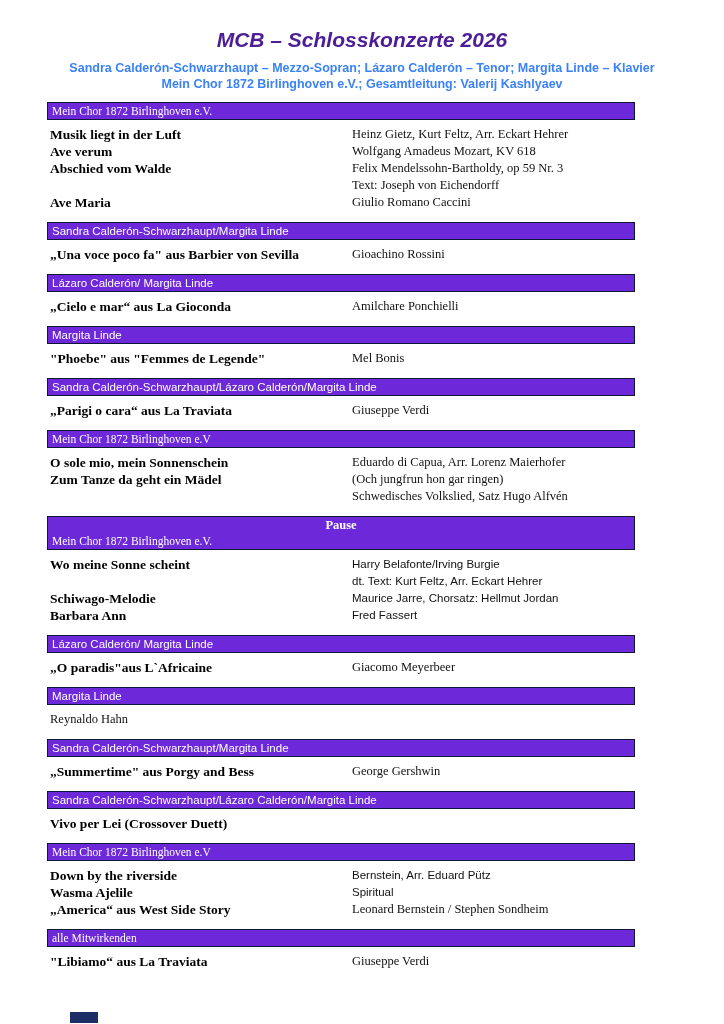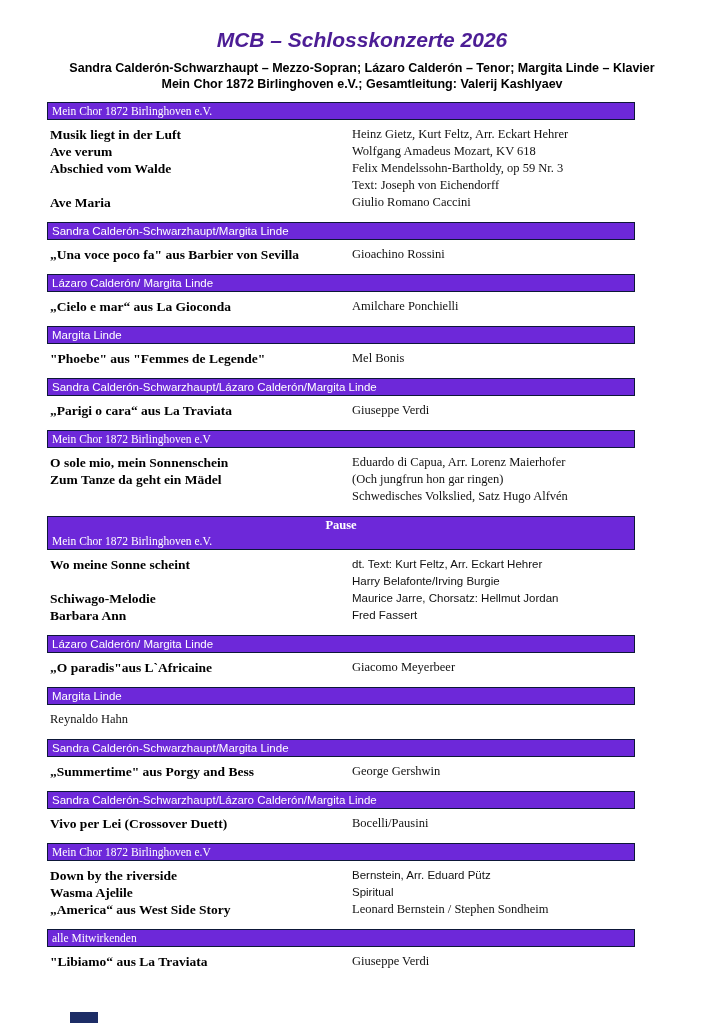--- a/index.html
+++ b/index.html
@@ -1,21 +1,21 @@
 <!DOCTYPE html>
 <html><head>
 <meta charset="utf-8">
 <style>
   html,body{margin:0;padding:0;background:#ffffff;}
   body{width:724px;height:1024px;font-family:"Liberation Sans",sans-serif;-webkit-font-smoothing:antialiased;}
   .page{position:relative;width:724px;height:1024px;overflow:hidden;background:#ffffff;}
 
   .doc-header{text-align:center;padding-top:28px;}
   .doc-title{font-family:"Liberation Sans",sans-serif;font-size:21px;font-weight:bold;color:#4c1d95;margin:0 0 8px 0;letter-spacing:0px;font-style:italic;}
-  .doc-subtitle{font-family:"Liberation Sans",sans-serif;font-size:12.5px;font-weight:bold;color:#000000;line-height:16px;text-align:center;}
+  .doc-subtitle{font-family:"Liberation Sans",sans-serif;font-size:12.5px;font-weight:bold;color:#3b82f6;line-height:16px;text-align:center;}
 
   .content{padding-left:47px;padding-top:10px;}
 
   .section{}
   .bar{width:588px;box-sizing:border-box;background:#6d28d9;border:1px solid #0d1738;color:#ffffff;padding:0 4px;margin-bottom:6px;}
   .bar .bar-label{line-height:16px;font-size:11.5px;white-space:nowrap;}
   .bar .pause-line{line-height:16px;font-size:12.5px;font-weight:bold;text-align:center;}
   .f-serif{font-family:"Liberation Serif",serif;}
   .f-sans{font-family:"Liberation Sans",sans-serif;font-size:11px;}
 
@@ -146,22 +146,22 @@
       </div>
       <div class="section">
         <div class="bar">
           <div class="pause-line f-serif">Pause</div>
           <div class="bar-label f-serif">Mein Chor 1872 Birlinghoven e.V.</div>
         </div>
         <div class="songs">
           <div class="song-row">
             <div class="song-title">Wo meine Sonne scheint</div>
             <div class="composers">
+              <div class="composer-line f-sans">Harry Belafonte/Irving Burgie</div>
               <div class="composer-line f-sans">dt. Text: Kurt Feltz, Arr. Eckart Hehrer</div>
-              <div class="composer-line f-sans">Harry Belafonte/Irving Burgie</div>
             </div>
           </div>
           <div class="song-row">
             <div class="song-title">Schiwago-Melodie</div>
             <div class="composers">
               <div class="composer-line f-sans">Maurice Jarre, Chorsatz: Hellmut Jordan</div>
             </div>
           </div>
           <div class="song-row">
             <div class="song-title">Barbara Ann</div>
@@ -209,23 +209,20 @@
           </div>
         </div>
       </div>
       <div class="section">
         <div class="bar">
           <div class="bar-label f-sans">Sandra Calderón-Schwarzhaupt/Lázaro Calderón/Margita Linde</div>
         </div>
         <div class="songs">
           <div class="song-row">
             <div class="song-title">Vivo per Lei (Crossover Duett)</div>
-            <div class="composers">
-              <div class="composer-line f-serif">Bocelli/Pausini</div>
-            </div>
           </div>
         </div>
       </div>
       <div class="section">
         <div class="bar">
           <div class="bar-label f-serif">Mein Chor 1872 Birlinghoven e.V</div>
         </div>
         <div class="songs">
           <div class="song-row">
             <div class="song-title">Down by the riverside</div>

